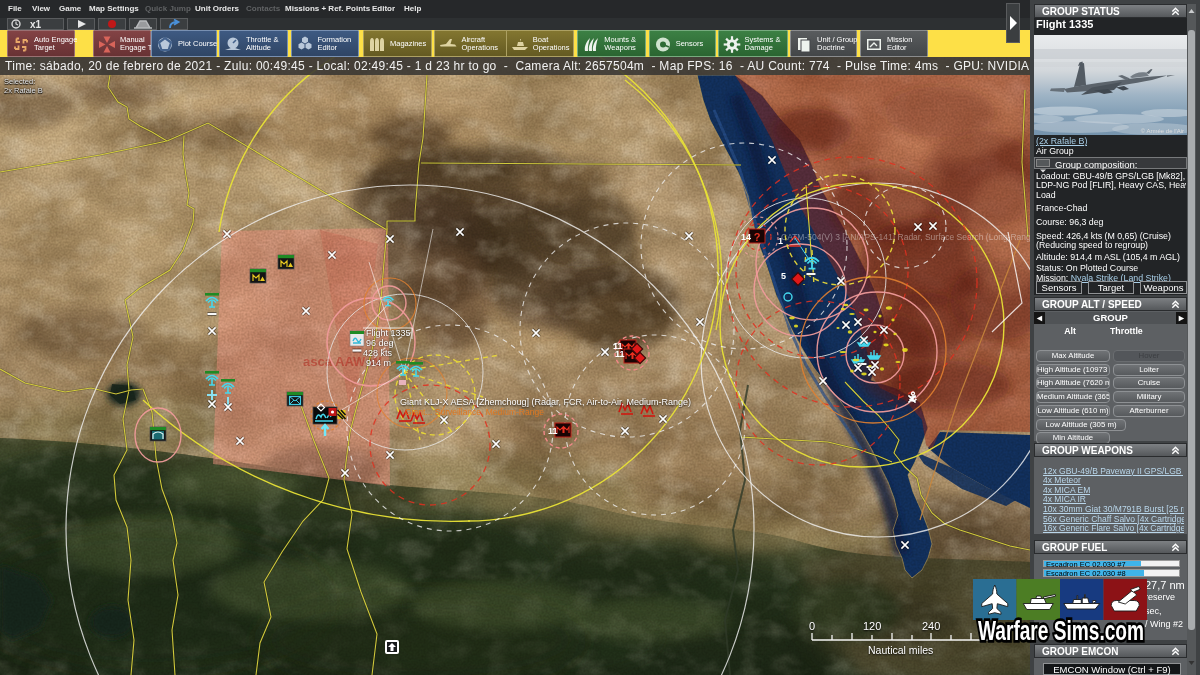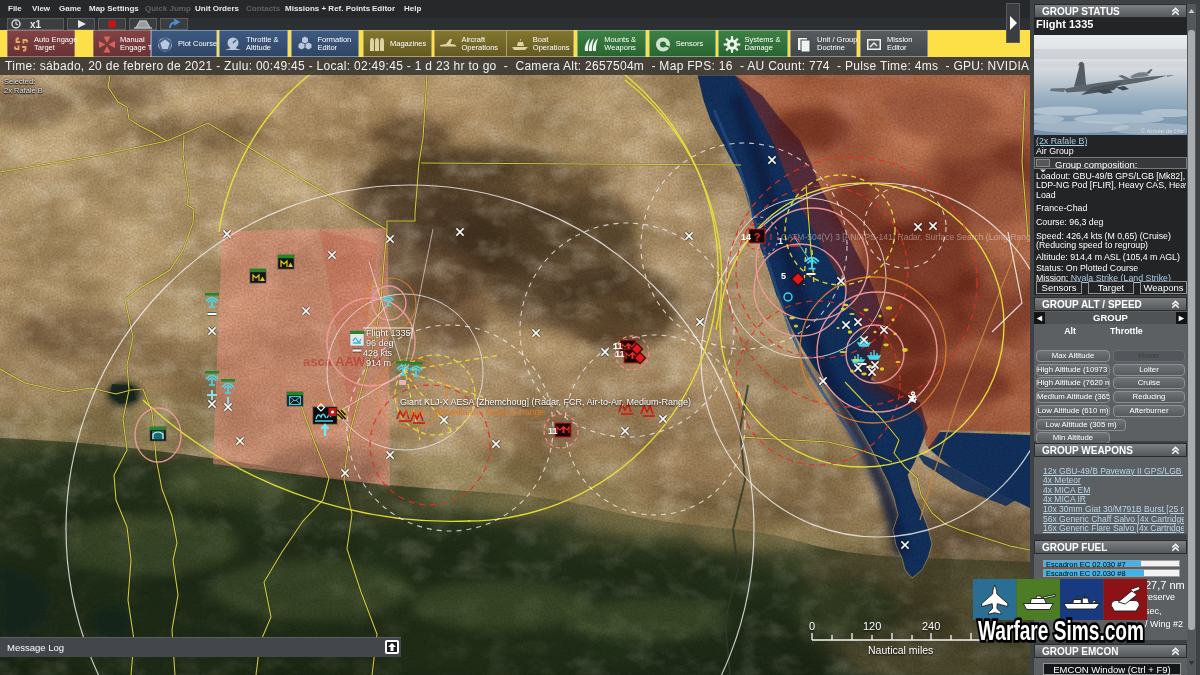--- a/index.html
+++ b/index.html
@@ -687,21 +687,20 @@
 <path d="M991,640 L991,635"></path>
 <path d="M991,640 L991,633"></path>
       </g>
 <text x="809" y="630" font-size="11" fill="#fff" font-family="Liberation Sans" style="text-shadow:0 1px 2px #000">0</text>
 <text x="863" y="630" font-size="11" fill="#fff" font-family="Liberation Sans" style="text-shadow:0 1px 2px #000">120</text>
 <text x="922" y="630" font-size="11" fill="#fff" font-family="Liberation Sans" style="text-shadow:0 1px 2px #000">240</text>
 <text x="868" y="654" font-size="10.5" fill="#fff" font-family="Liberation Sans" style="text-shadow:0 1px 2px #000">Nautical miles</text>
 </svg>
 <div id="timebar">Time: sábado, 20 de febrero de 2021 - Zulu: 00:49:45 - Local: 02:49:45 - 1 d 23 hr to go&nbsp;&nbsp;-&nbsp;&nbsp;Camera Alt: 2657504m&nbsp;&nbsp;- Map FPS: 16&nbsp;&nbsp;- AU Count: 774&nbsp;&nbsp;- Pulse Time: 4ms&nbsp;&nbsp;- GPU: NVIDIA G</div>
 <div id="selected">Selected:<br>2x Rafale B</div>
-<div id="msglog">Message Log</div>
 <div id="msgbtn"><svg width="10" height="10" viewBox="0 0 10 10">
         <path d="M5 1 L9 5 L6.5 5 L6.5 9 L3.5 9 L3.5 5 L1 5 Z" fill="#fff"></path>
       </svg></div>
 <div id="sidebar">
 <div class="hdr" style="top:4px">GROUP STATUS<svg class="chev" viewBox="0 0 10 10">
           <path d="M1.5,5 L5,1.5 L8.5,5 M1.5,8.5 L5,5 L8.5,8.5" stroke="#fff" stroke-width="1.6" fill="none"></path>
         </svg></div>
 <div style="position:absolute;left:4px;top:18px;width:153px;height:277px;background:#222426"></div>
 <div class="sbtxt" style="left:6px;top:20px;font-size:11px;font-weight:bold">Flight 1335</div>
 <div style="position:absolute;left:4px;top:35px;width:153px;height:100px;background:linear-gradient(#e9ebed 0%,#dee1e4 20%,#d2d7db 36%,#bac6d0 48%,#9fb4c5 60%,#87a2b8 76%,#7593ac 100%)"><svg width="153" height="100" viewBox="0 0 153 100">
@@ -763,21 +762,21 @@
 <div class="gbtn" style="left:6px;top:350.0px;width:74px">Max Altitude</div>
 <div class="gbtn" style="left:6px;top:363.7px;width:74px">High Altitude (10973 m</div>
 <div class="gbtn" style="left:6px;top:377.4px;width:74px">High Altitude (7620 m)</div>
 <div class="gbtn" style="left:6px;top:391.1px;width:74px">Medium Altitude (3658</div>
 <div class="gbtn" style="left:6px;top:404.8px;width:74px">Low Altitude (610 m)</div>
 <div class="gbtn" style="left:6px;top:418.5px;width:90px">Low Altitude (305 m)</div>
 <div class="gbtn" style="left:6px;top:432.2px;width:74px">Min Altitude</div>
 <div class="gbtn" style="left:83px;top:350.0px;width:72px;background:#53565a;color:#3c3f42;border-color:#6a6d70">Hover</div>
 <div class="gbtn" style="left:83px;top:363.7px;width:72px">Loiter</div>
 <div class="gbtn" style="left:83px;top:377.4px;width:72px">Cruise</div>
-<div class="gbtn" style="left:83px;top:391.1px;width:72px">Reducing</div>
+<div class="gbtn" style="left:83px;top:391.1px;width:72px">Military</div>
 <div class="gbtn" style="left:83px;top:404.8px;width:72px">Afterburner</div>
 <div class="hdr" style="top:443px">GROUP WEAPONS<svg class="chev" viewBox="0 0 10 10">
           <path d="M1.5,5 L5,1.5 L8.5,5 M1.5,8.5 L5,5 L8.5,8.5" stroke="#fff" stroke-width="1.6" fill="none"></path>
         </svg></div>
 <div style="position:absolute;left:4px;top:457px;width:153px;height:77px;background:#5d6063"></div>
 <div class="wlink" style="top:465.5px">12x GBU-49/B Paveway II GPS/LGB [Mk82</div>
 <div class="wlink" style="top:475.1px">4x Meteor</div>
 <div class="wlink" style="top:484.7px">4x MICA EM</div>
 <div class="wlink" style="top:494.3px">4x MICA IR</div>
 <div class="wlink" style="top:503.9px">10x 30mm Giat 30/M791B Burst [25 rnds]</div>

